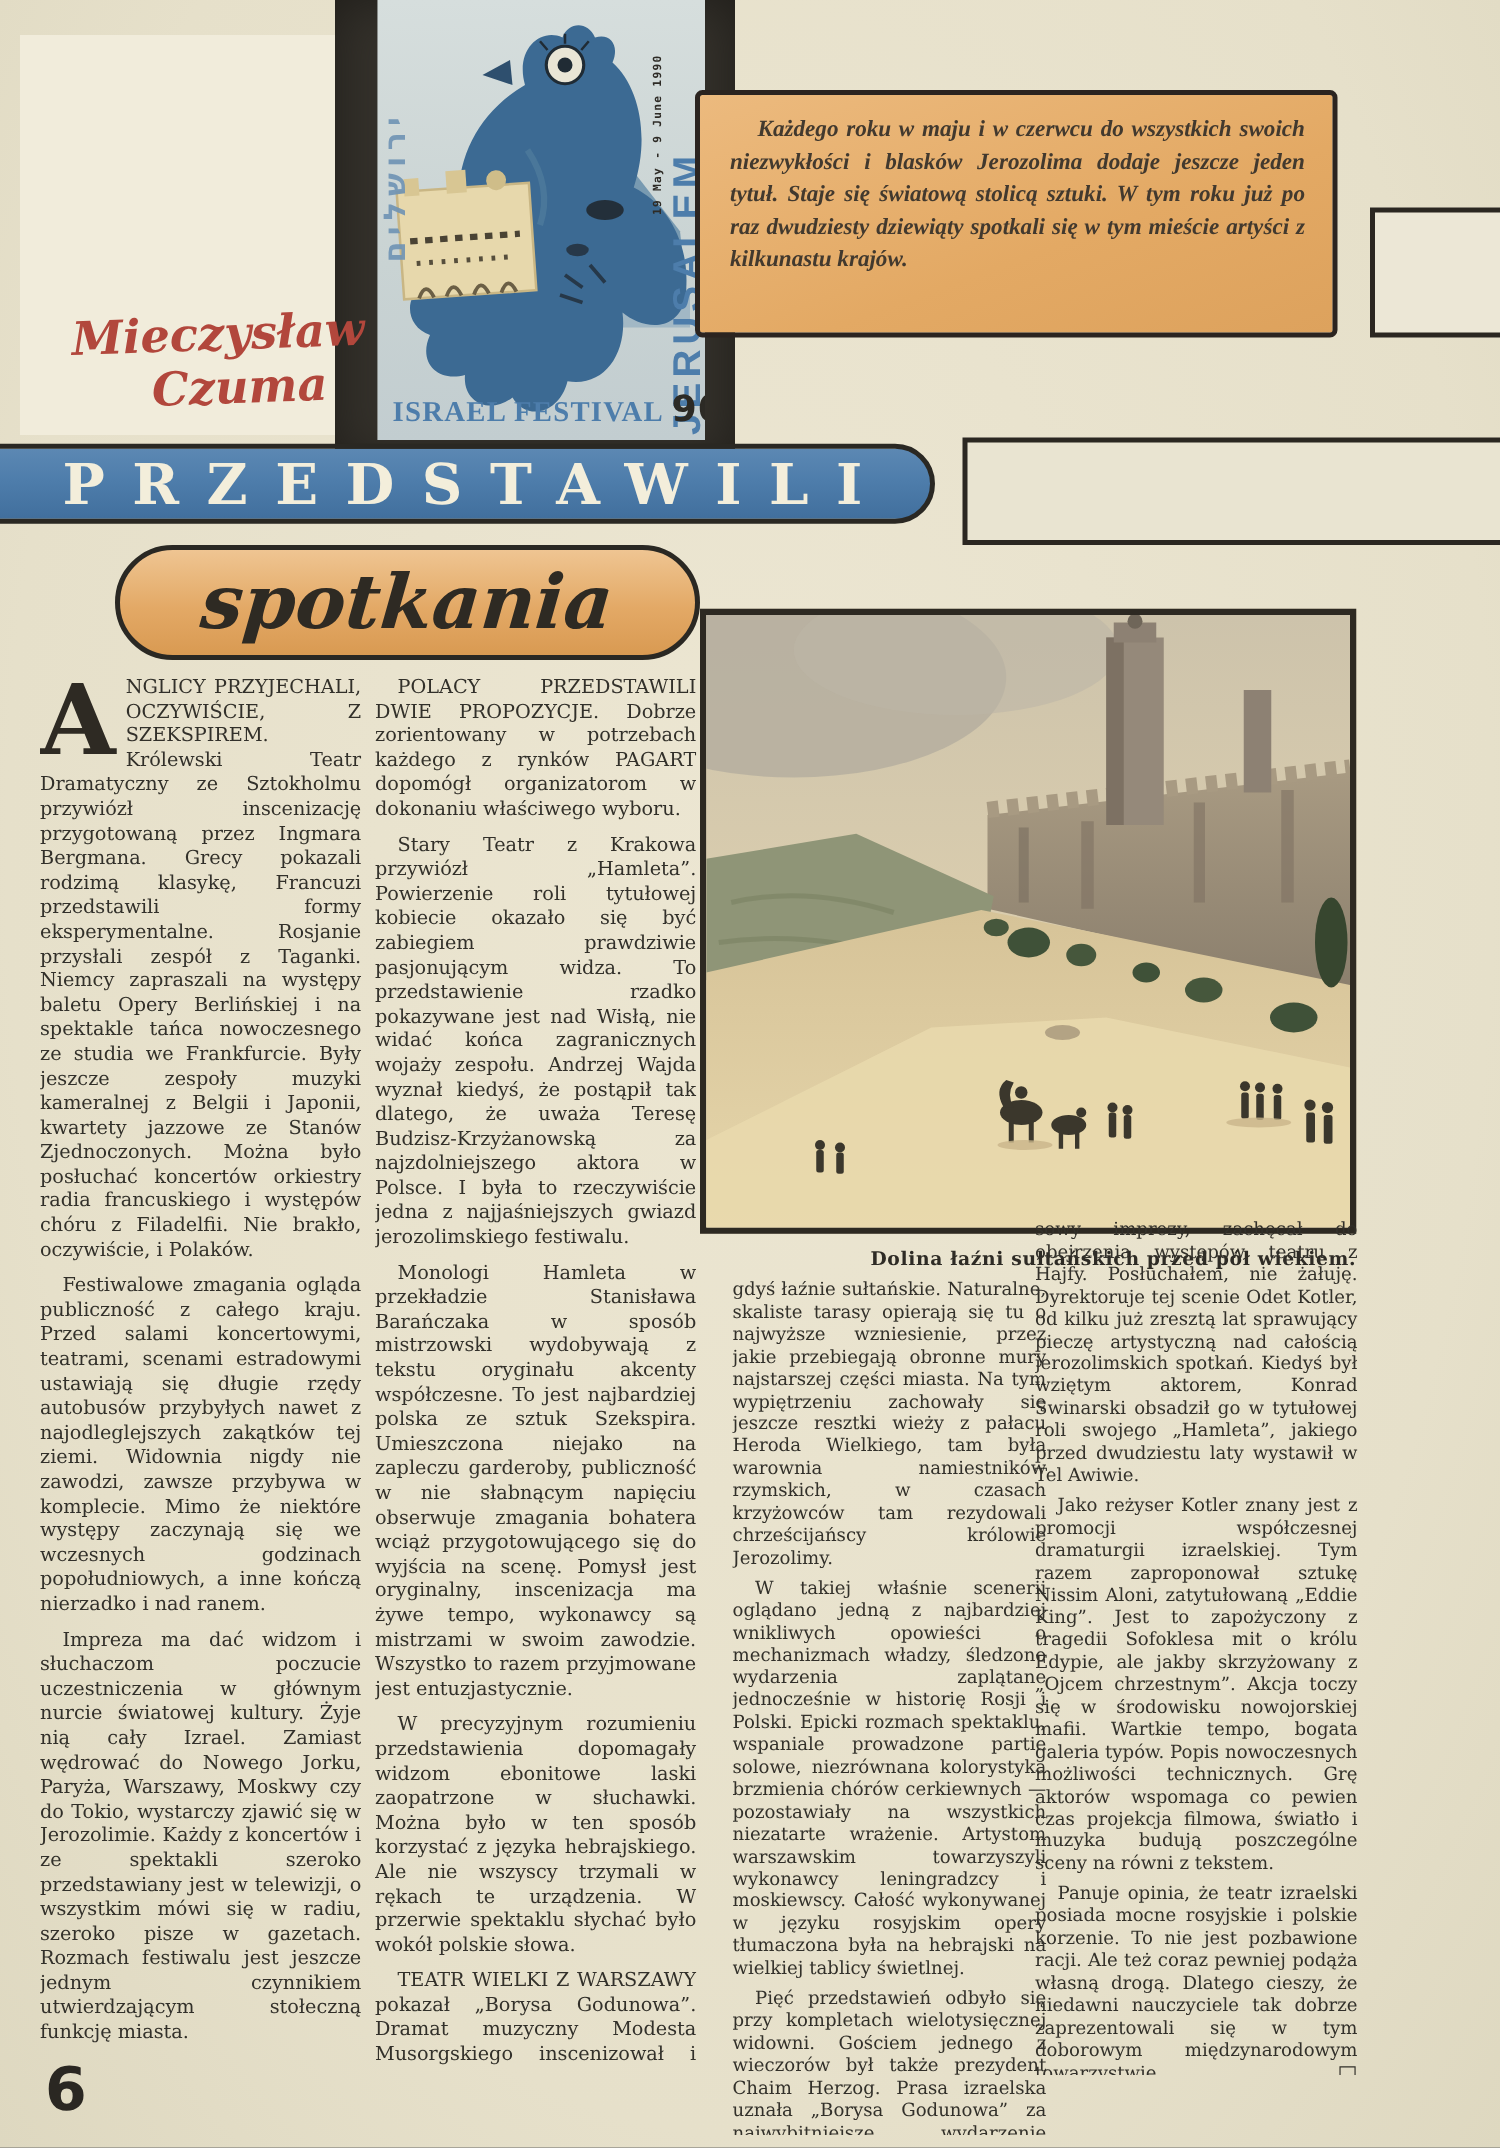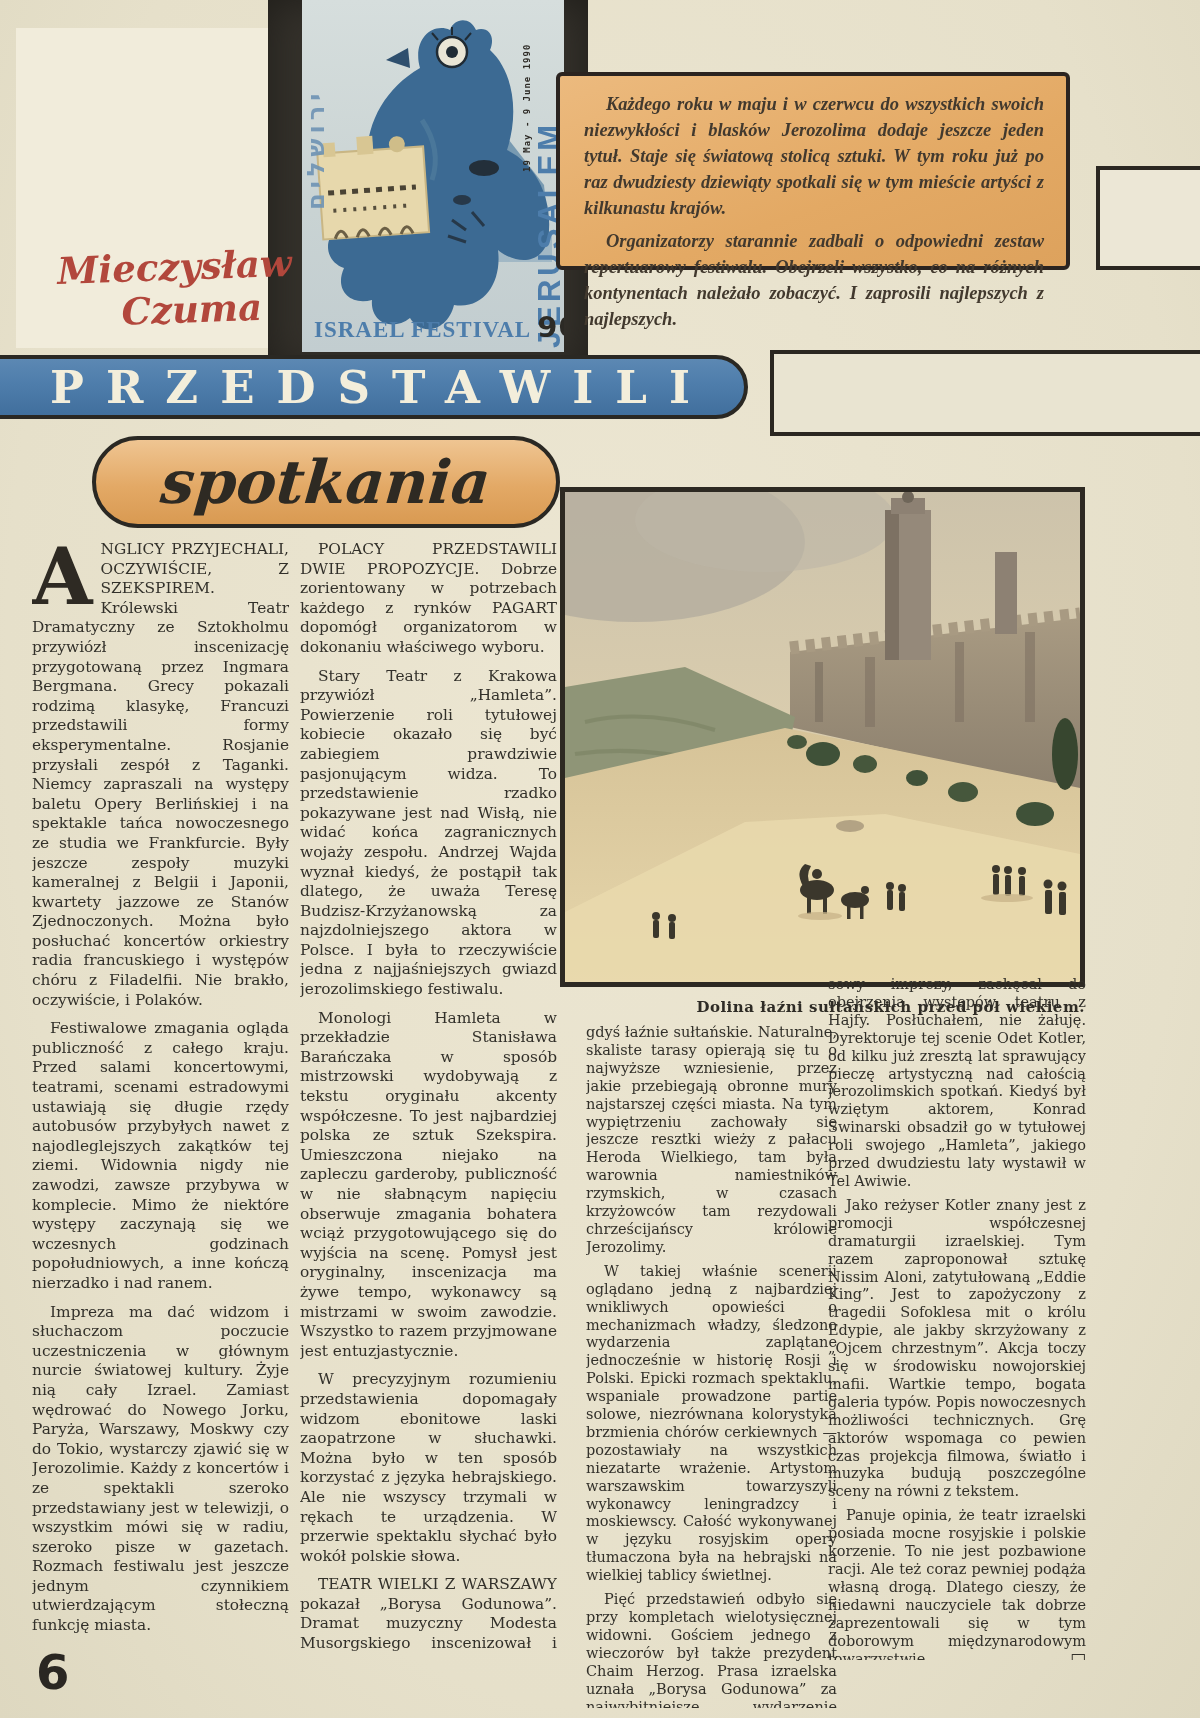--- a/index.html
+++ b/index.html
@@ -123,21 +123,20 @@
       <div class="stamp-dates">19 May - 9 June 1990</div>
       <div class="stamp-city">JERUSALEM</div>
       <div class="stamp-festival">
         <span>ISRAEL FESTIVAL</span><span class="stamp-year">90</span>
       </div>
     </div>
   </div>
 
   <div class="intro-box">
     <p>Każdego roku w maju i w czerwcu do wszystkich swoich niezwykłości i blasków Jerozolima dodaje jeszcze jeden tytuł. Staje się światową stolicą sztuki. W tym roku już po raz dwudziesty dziewiąty spotkali się w tym mieście artyści z kilkunastu krajów.</p>
-    <p>Organizatorzy starannie zadbali o odpowiedni zestaw repertuarowy festiwalu. Obejrzeli wszystko, co na różnych kontynentach należało zobaczyć. I zaprosili najlepszych z najlepszych.</p>
   </div>
 
   <div class="author">
     <div class="l1">Mieczysław</div>
     <div class="l2">Czuma</div>
   </div>
 
   <div class="title-bar">
     <span>PRZEDSTAWILI</span>
   </div>

